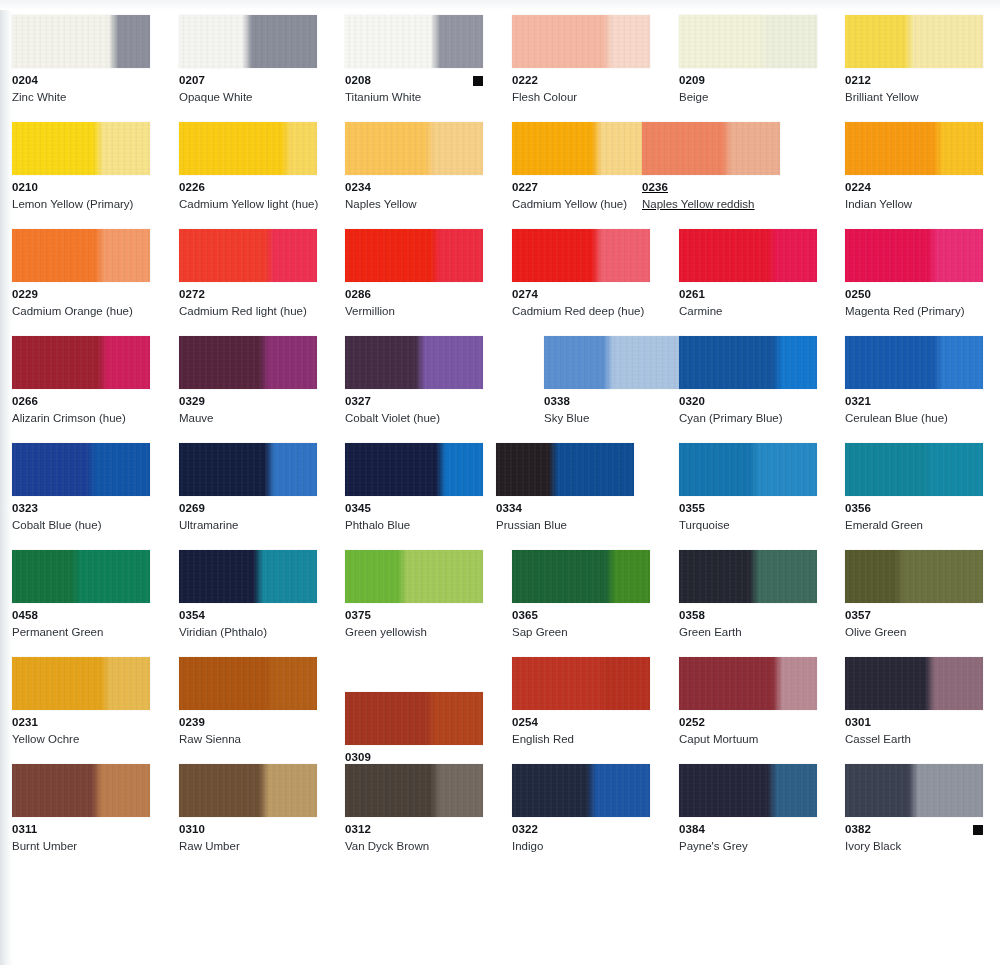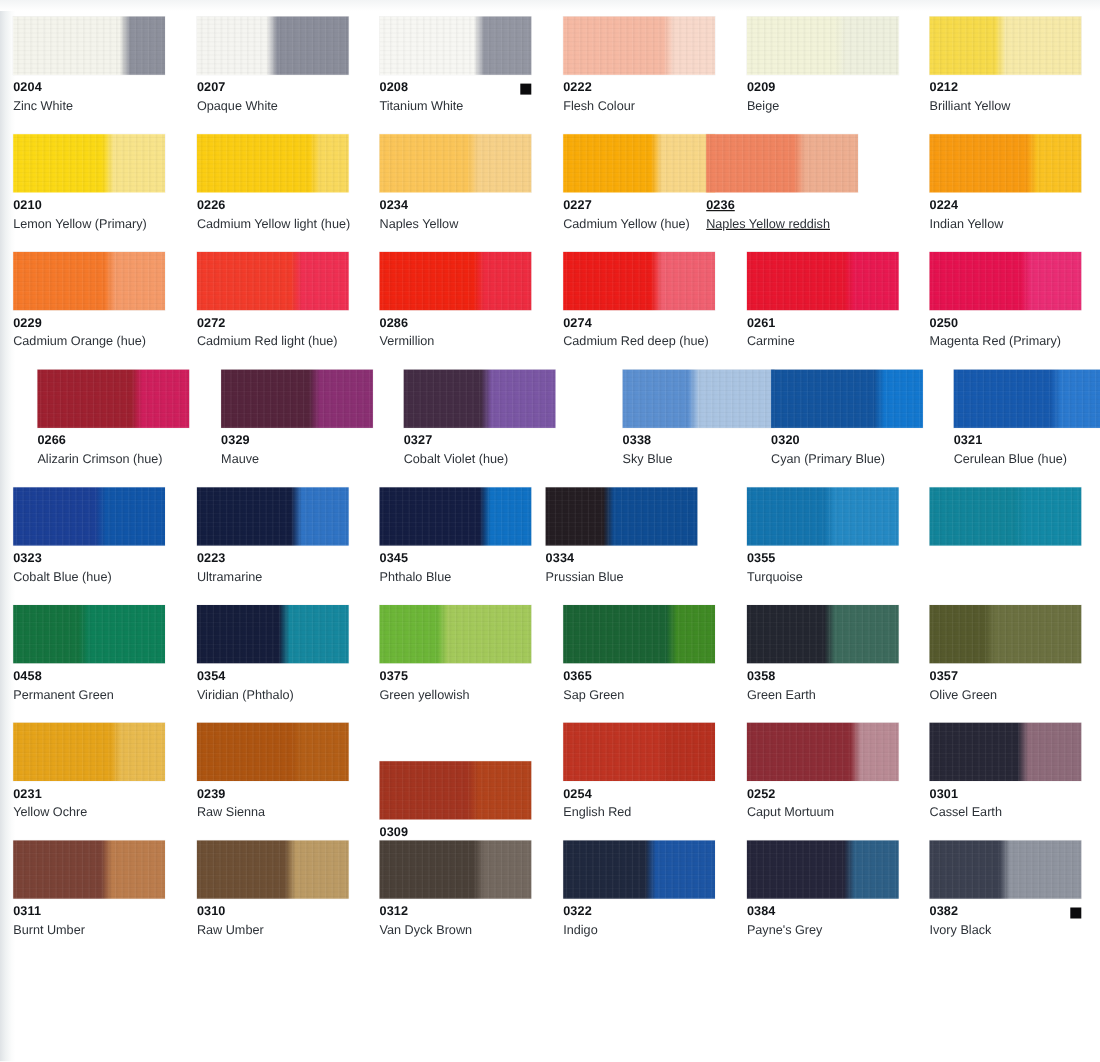--- a/index.html
+++ b/index.html
@@ -257,21 +257,21 @@
         </div>
       </div>
       <div class="swatch-cell" style="left: 845px;">
         <div class="swatch-chip" style="width: 138px; height: 53px; background: linear-gradient(to right, rgb(229, 17, 79) 0%, rgb(229, 17, 79) 60%, rgb(234, 44, 116) 67%, rgb(234, 44, 116) 100%);"></div>
         <div class="swatch-meta">
           <div class="swatch-code">0250</div>
           <div class="swatch-name">Magenta Red (Primary)</div>
         </div>
       </div>
     </div>
-    <div class="swatch-row" style="top: 336px; position: absolute; left: 0px; width: 888px; margin-left: 22px;">
+    <div class="swatch-row" style="top: 336px; position: absolute; left: 0px; width: 888px;">
       <div class="swatch-cell" style="left: 12px;">
         <div class="swatch-chip" style="width: 138px; height: 53px; background: linear-gradient(to right, rgb(158, 32, 48) 0%, rgb(158, 32, 48) 62%, rgb(207, 30, 92) 69%, rgb(207, 30, 92) 100%);"></div>
         <div class="swatch-meta">
           <div class="swatch-code">0266</div>
           <div class="swatch-name">Alizarin Crimson (hue)</div>
         </div>
       </div>
       <div class="swatch-cell" style="left: 179px;">
         <div class="swatch-chip" style="width: 138px; height: 53px; background: linear-gradient(to right, rgb(85, 36, 60) 0%, rgb(85, 36, 60) 58%, rgb(138, 47, 114) 65%, rgb(138, 47, 114) 100%);"></div>
         <div class="swatch-meta">
@@ -312,21 +312,21 @@
       <div class="swatch-cell" style="left: 12px;">
         <div class="swatch-chip" style="width: 138px; height: 53px; background: linear-gradient(to right, rgb(27, 63, 150) 0%, rgb(27, 63, 150) 54%, rgb(16, 85, 168) 61%, rgb(16, 85, 168) 100%);"></div>
         <div class="swatch-meta">
           <div class="swatch-code">0323</div>
           <div class="swatch-name">Cobalt Blue (hue)</div>
         </div>
       </div>
       <div class="swatch-cell" style="left: 179px;">
         <div class="swatch-chip" style="width: 138px; height: 53px; background: linear-gradient(to right, rgb(19, 29, 64) 0%, rgb(19, 29, 64) 62%, rgb(47, 115, 196) 69%, rgb(47, 115, 196) 100%);"></div>
         <div class="swatch-meta">
-          <div class="swatch-code">0223</div>
+          <div class="swatch-code">0269</div>
           <div class="swatch-name">Ultramarine</div>
         </div>
       </div>
       <div class="swatch-cell" style="left: 345px;">
         <div class="swatch-chip" style="width: 138px; height: 53px; background: linear-gradient(to right, rgb(20, 29, 66) 0%, rgb(20, 29, 66) 66%, rgb(15, 113, 196) 73%, rgb(15, 113, 196) 100%);"></div>
         <div class="swatch-meta">
           <div class="swatch-code">0345</div>
           <div class="swatch-name">Phthalo Blue</div>
         </div>
       </div>
@@ -339,20 +339,24 @@
       </div>
       <div class="swatch-cell" style="left: 679px;">
         <div class="swatch-chip" style="width: 138px; height: 53px; background: linear-gradient(to right, rgb(19, 116, 174) 0%, rgb(19, 116, 174) 51%, rgb(36, 137, 196) 58%, rgb(36, 137, 196) 100%);"></div>
         <div class="swatch-meta">
           <div class="swatch-code">0355</div>
           <div class="swatch-name">Turquoise</div>
         </div>
       </div>
       <div class="swatch-cell" style="left: 845px;">
         <div class="swatch-chip" style="width: 138px; height: 53px; background: linear-gradient(to right, rgb(17, 132, 154) 0%, rgb(17, 132, 154) 56%, rgb(18, 137, 166) 63%, rgb(18, 137, 166) 100%);"></div>
+        <div class="swatch-meta">
+          <div class="swatch-code">0356</div>
+          <div class="swatch-name">Emerald Green</div>
+        </div>
       </div>
     </div>
     <div class="swatch-row" style="top: 550px; position: absolute; left: 0px; width: 1000px;">
       <div class="swatch-cell" style="left: 12px;">
         <div class="swatch-chip" style="width: 138px; height: 53px; background: linear-gradient(to right, rgb(20, 115, 63) 0%, rgb(20, 115, 63) 43%, rgb(13, 128, 88) 50%, rgb(13, 128, 88) 100%);"></div>
         <div class="swatch-meta">
           <div class="swatch-code">0458</div>
           <div class="swatch-name">Permanent Green</div>
         </div>
       </div>

